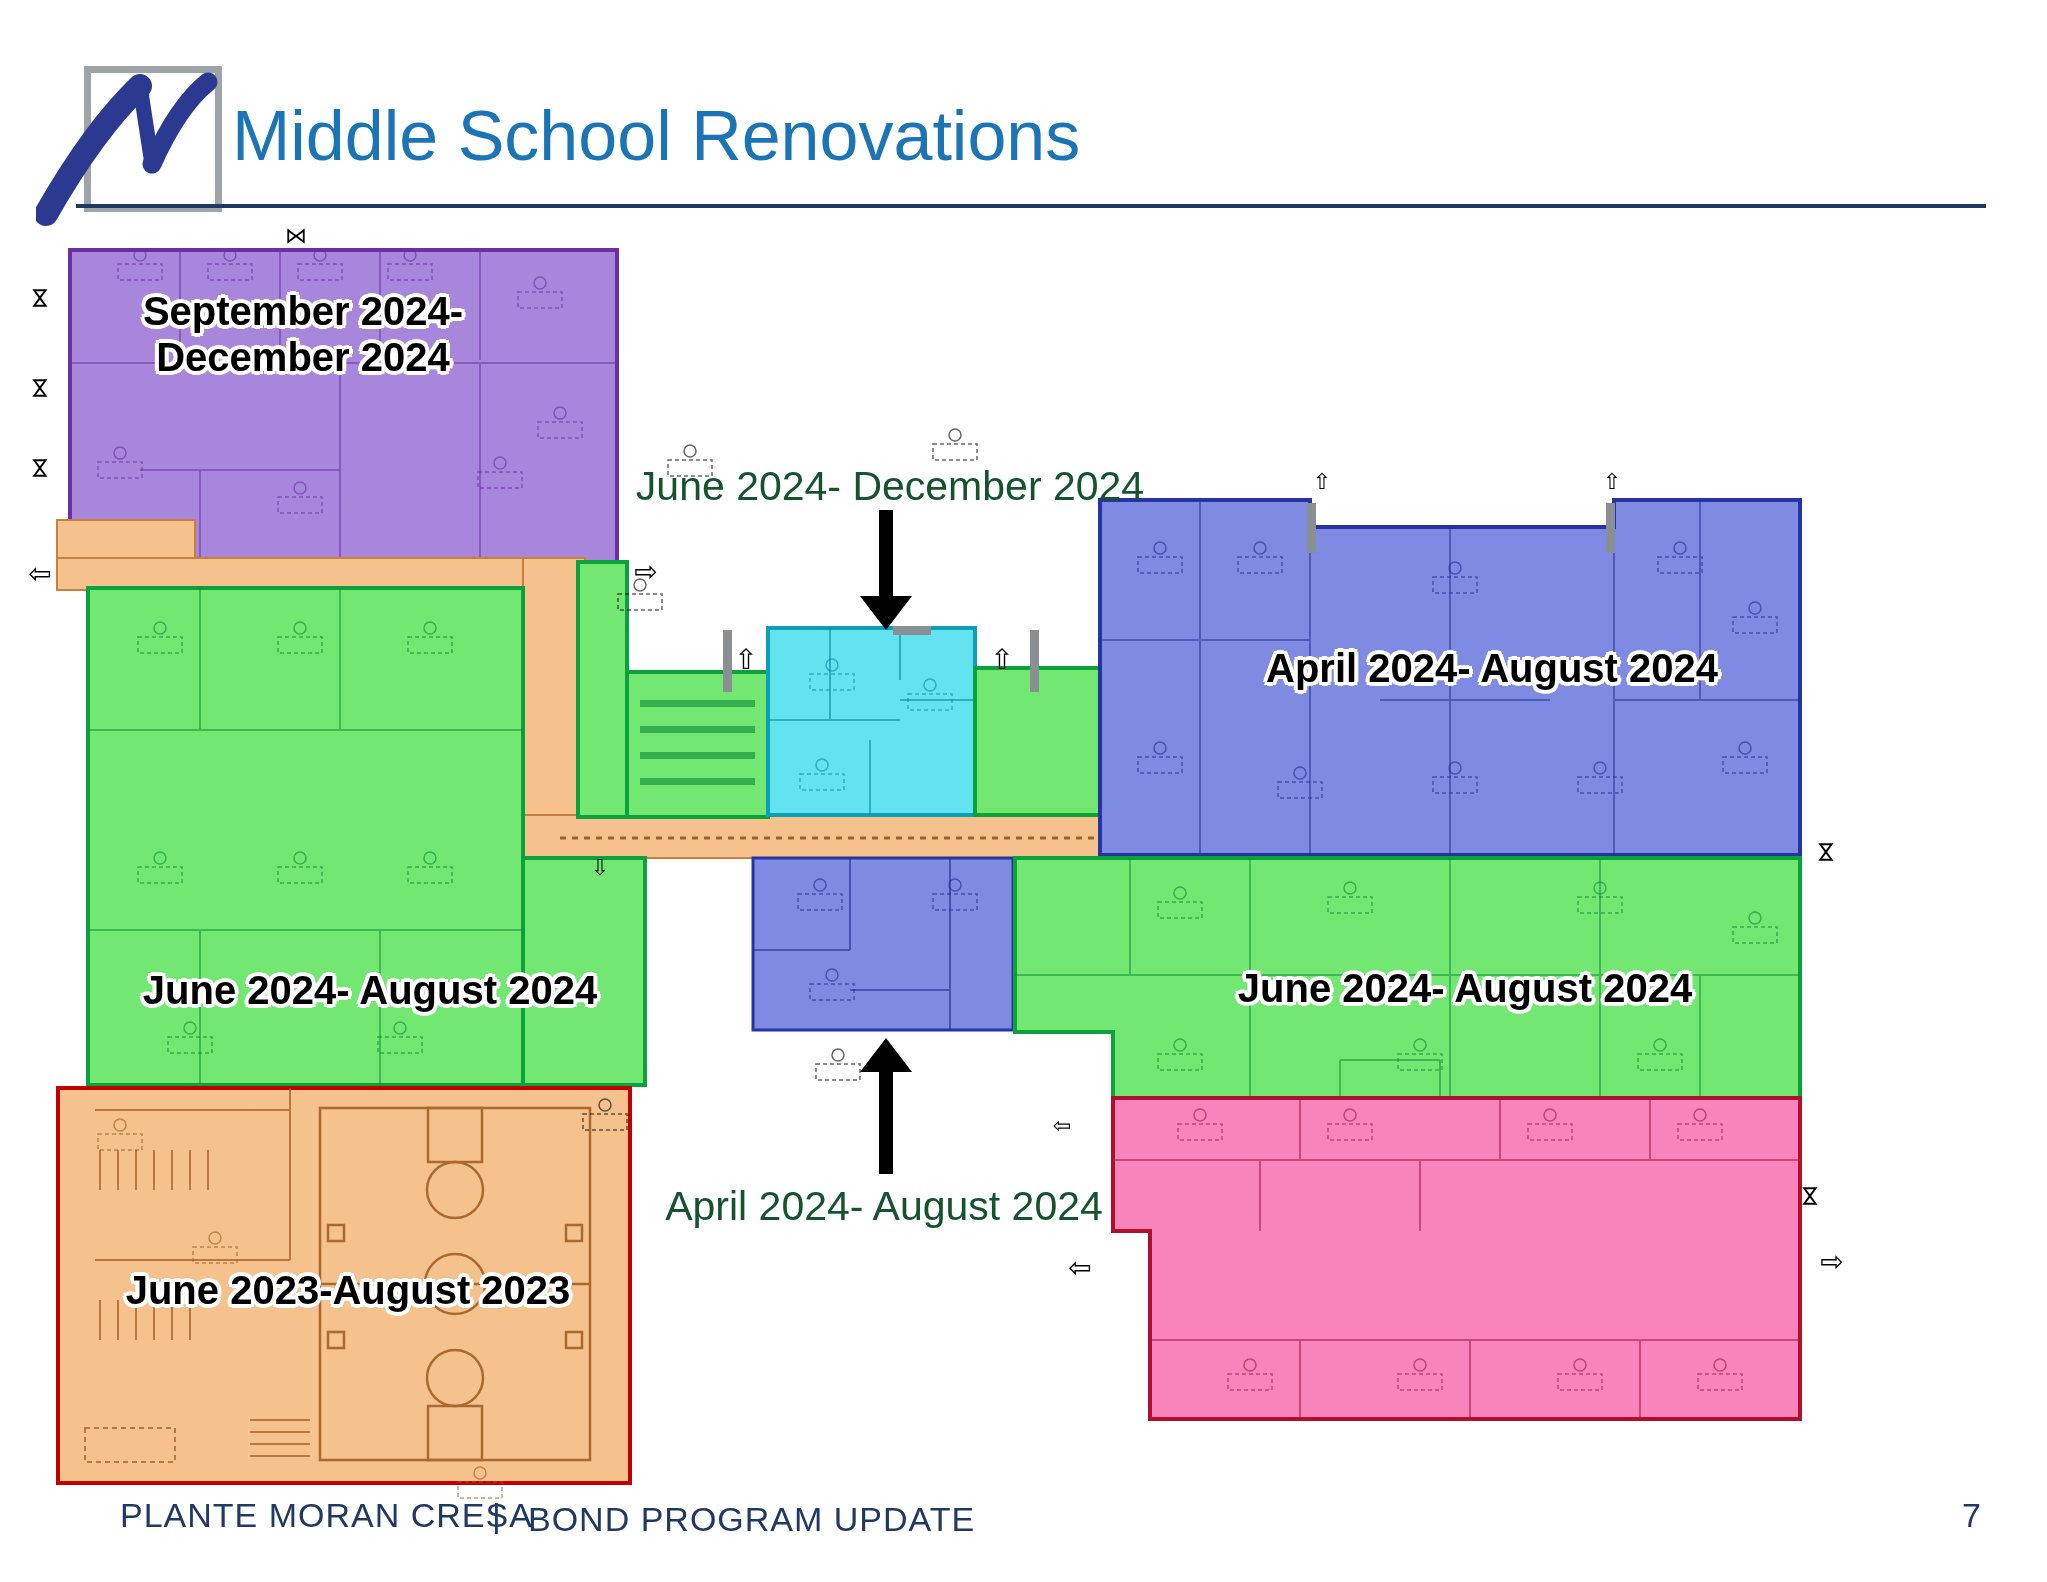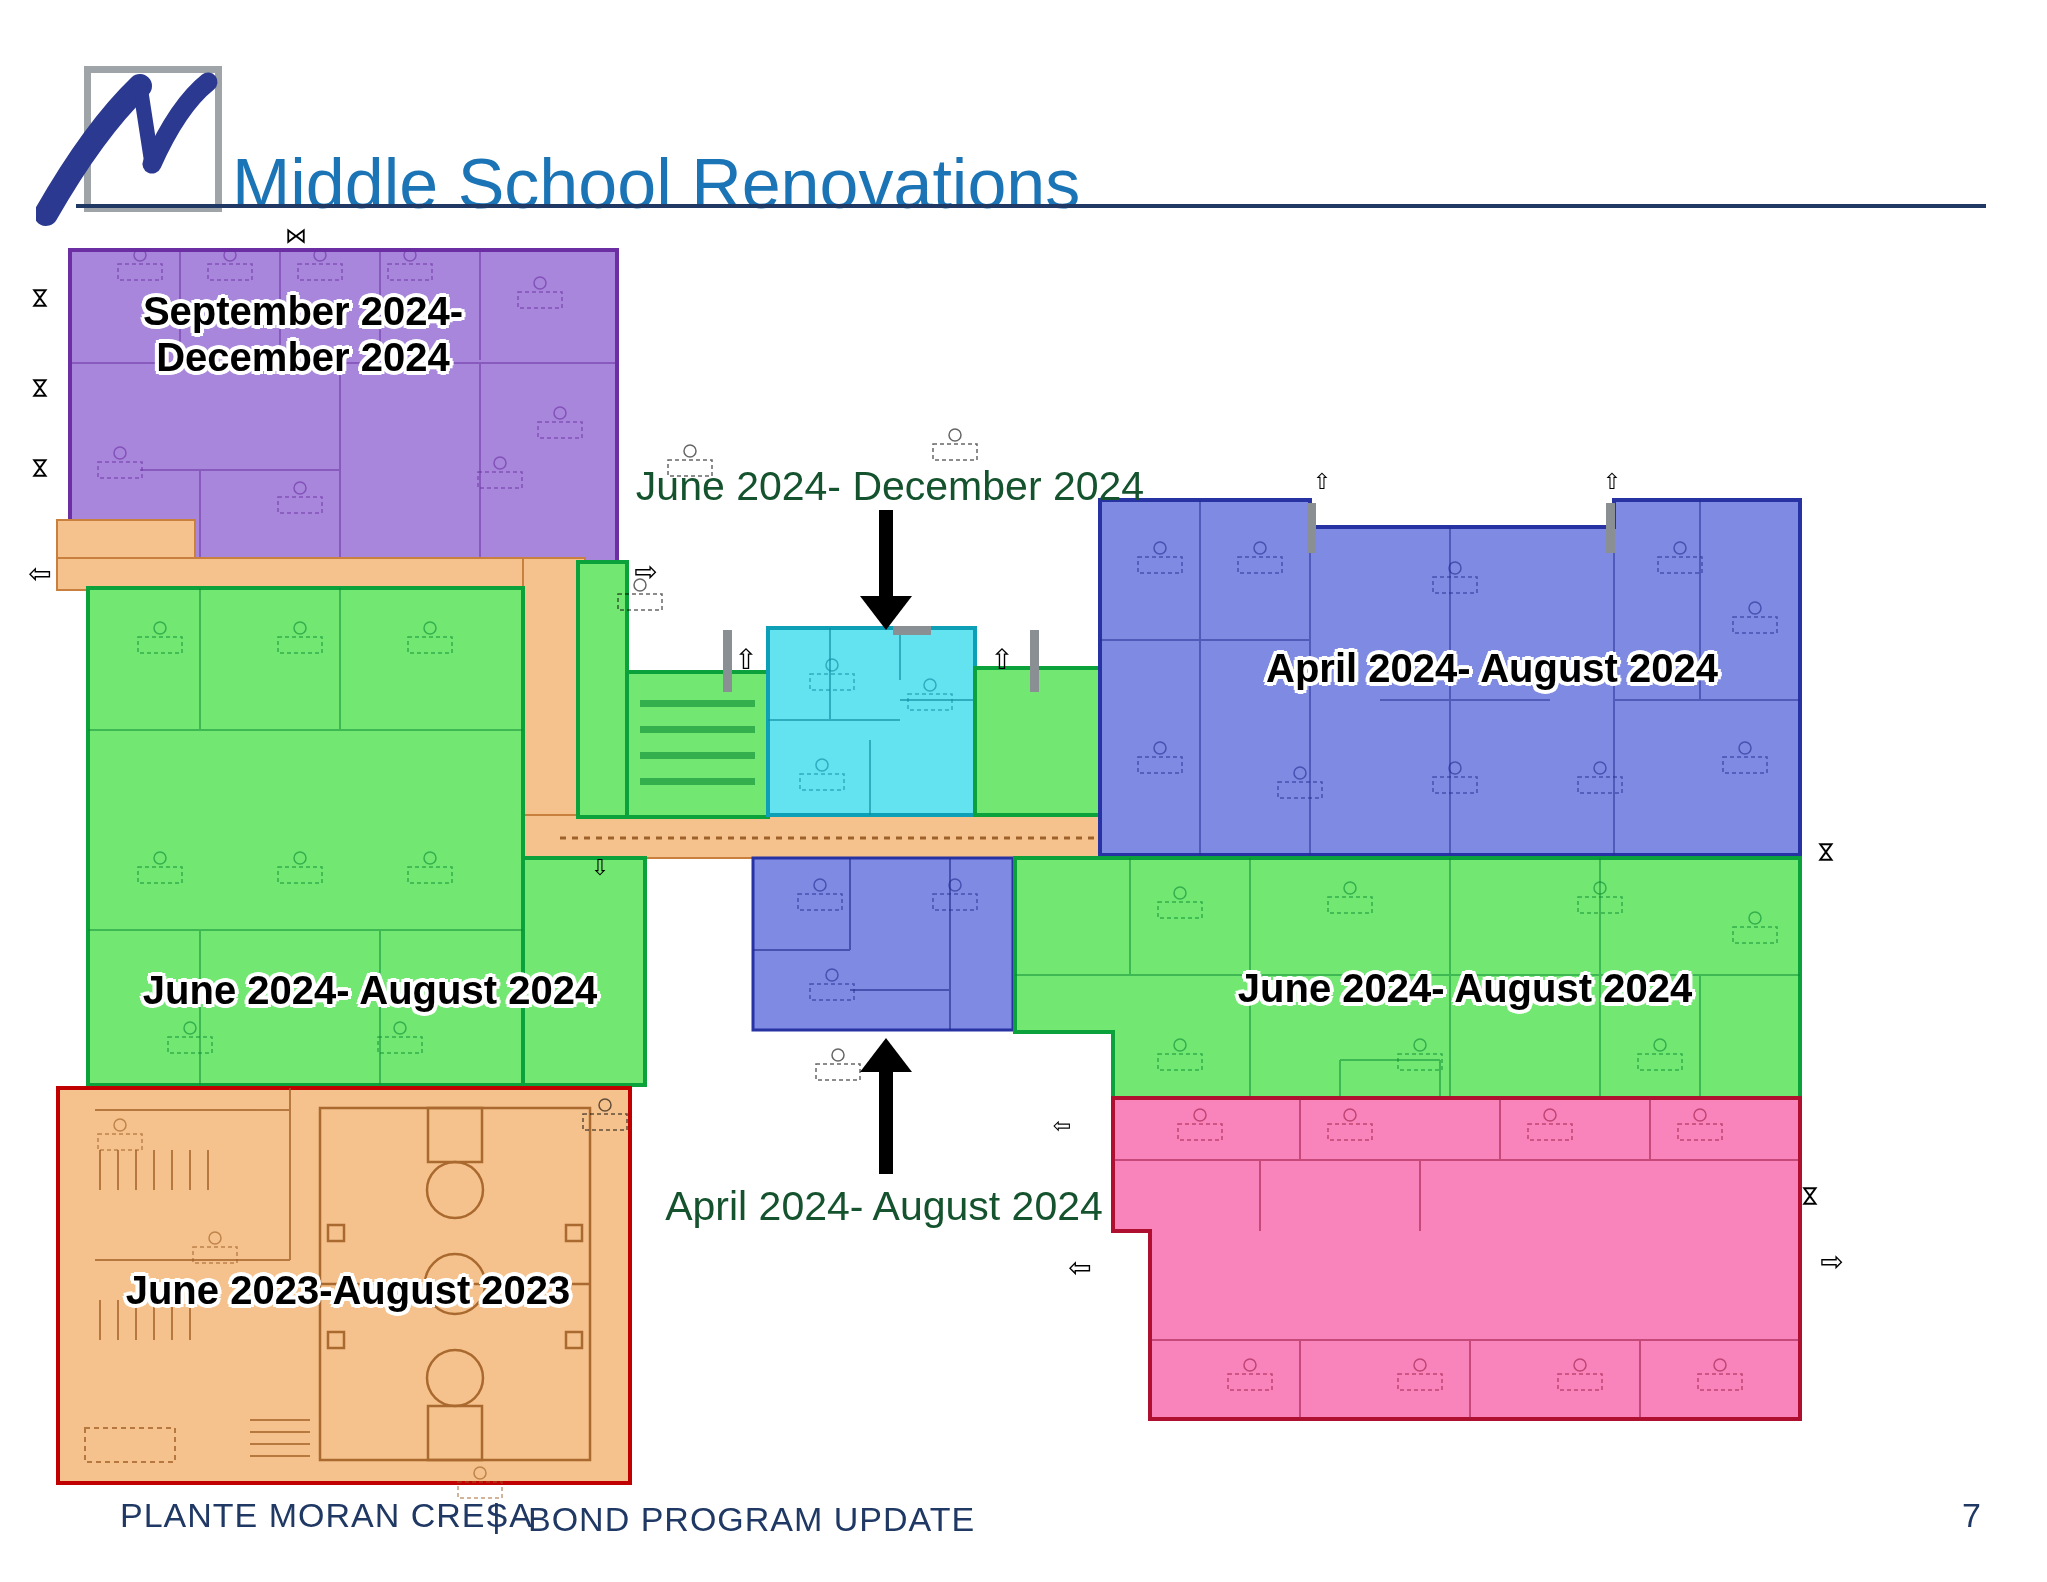--- a/index.html
+++ b/index.html
@@ -3,21 +3,21 @@
 <meta charset="utf-8">
 <style>
   html,body{margin:0;padding:0;background:#ffffff;}
   .slide{position:relative;width:2047px;height:1582px;background:#ffffff;overflow:hidden;
          font-family:"Liberation Sans",sans-serif;}
   
   .logo-box{position:absolute;left:84px;top:66px;width:124px;height:132px;
             border:7px solid #9FA4A9;background:#ffffff;}
   .logo-swoosh{position:absolute;left:36px;top:66px;width:200px;height:170px;}
   .page-title{position:absolute;left:232px;top:96px;font-size:70px;color:#1B74B5;
-              letter-spacing:0px;margin-top:48px;}
+              letter-spacing:0px;}
   .title-rule{position:absolute;left:76px;top:204px;width:1910px;height:4px;background:#1F3864;}
   
   .plan-svg{position:absolute;left:0;top:0;}
   
   .plan-label{position:absolute;transform:translate(-50%,-50%);text-align:center;
       font-size:40px;font-weight:bold;color:#000;white-space:nowrap;line-height:1.15;
       text-shadow:-3px -3px 0 #fff,3px -3px 0 #fff,-3px 3px 0 #fff,3px 3px 0 #fff,
                   -4px 0 0 #fff,4px 0 0 #fff,0 -4px 0 #fff,0 4px 0 #fff;}
   .plan-callout{position:absolute;transform:translate(-50%,-50%);text-align:center;
       font-size:41px;font-weight:normal;color:#14532d;white-space:nowrap;text-shadow:none;}

